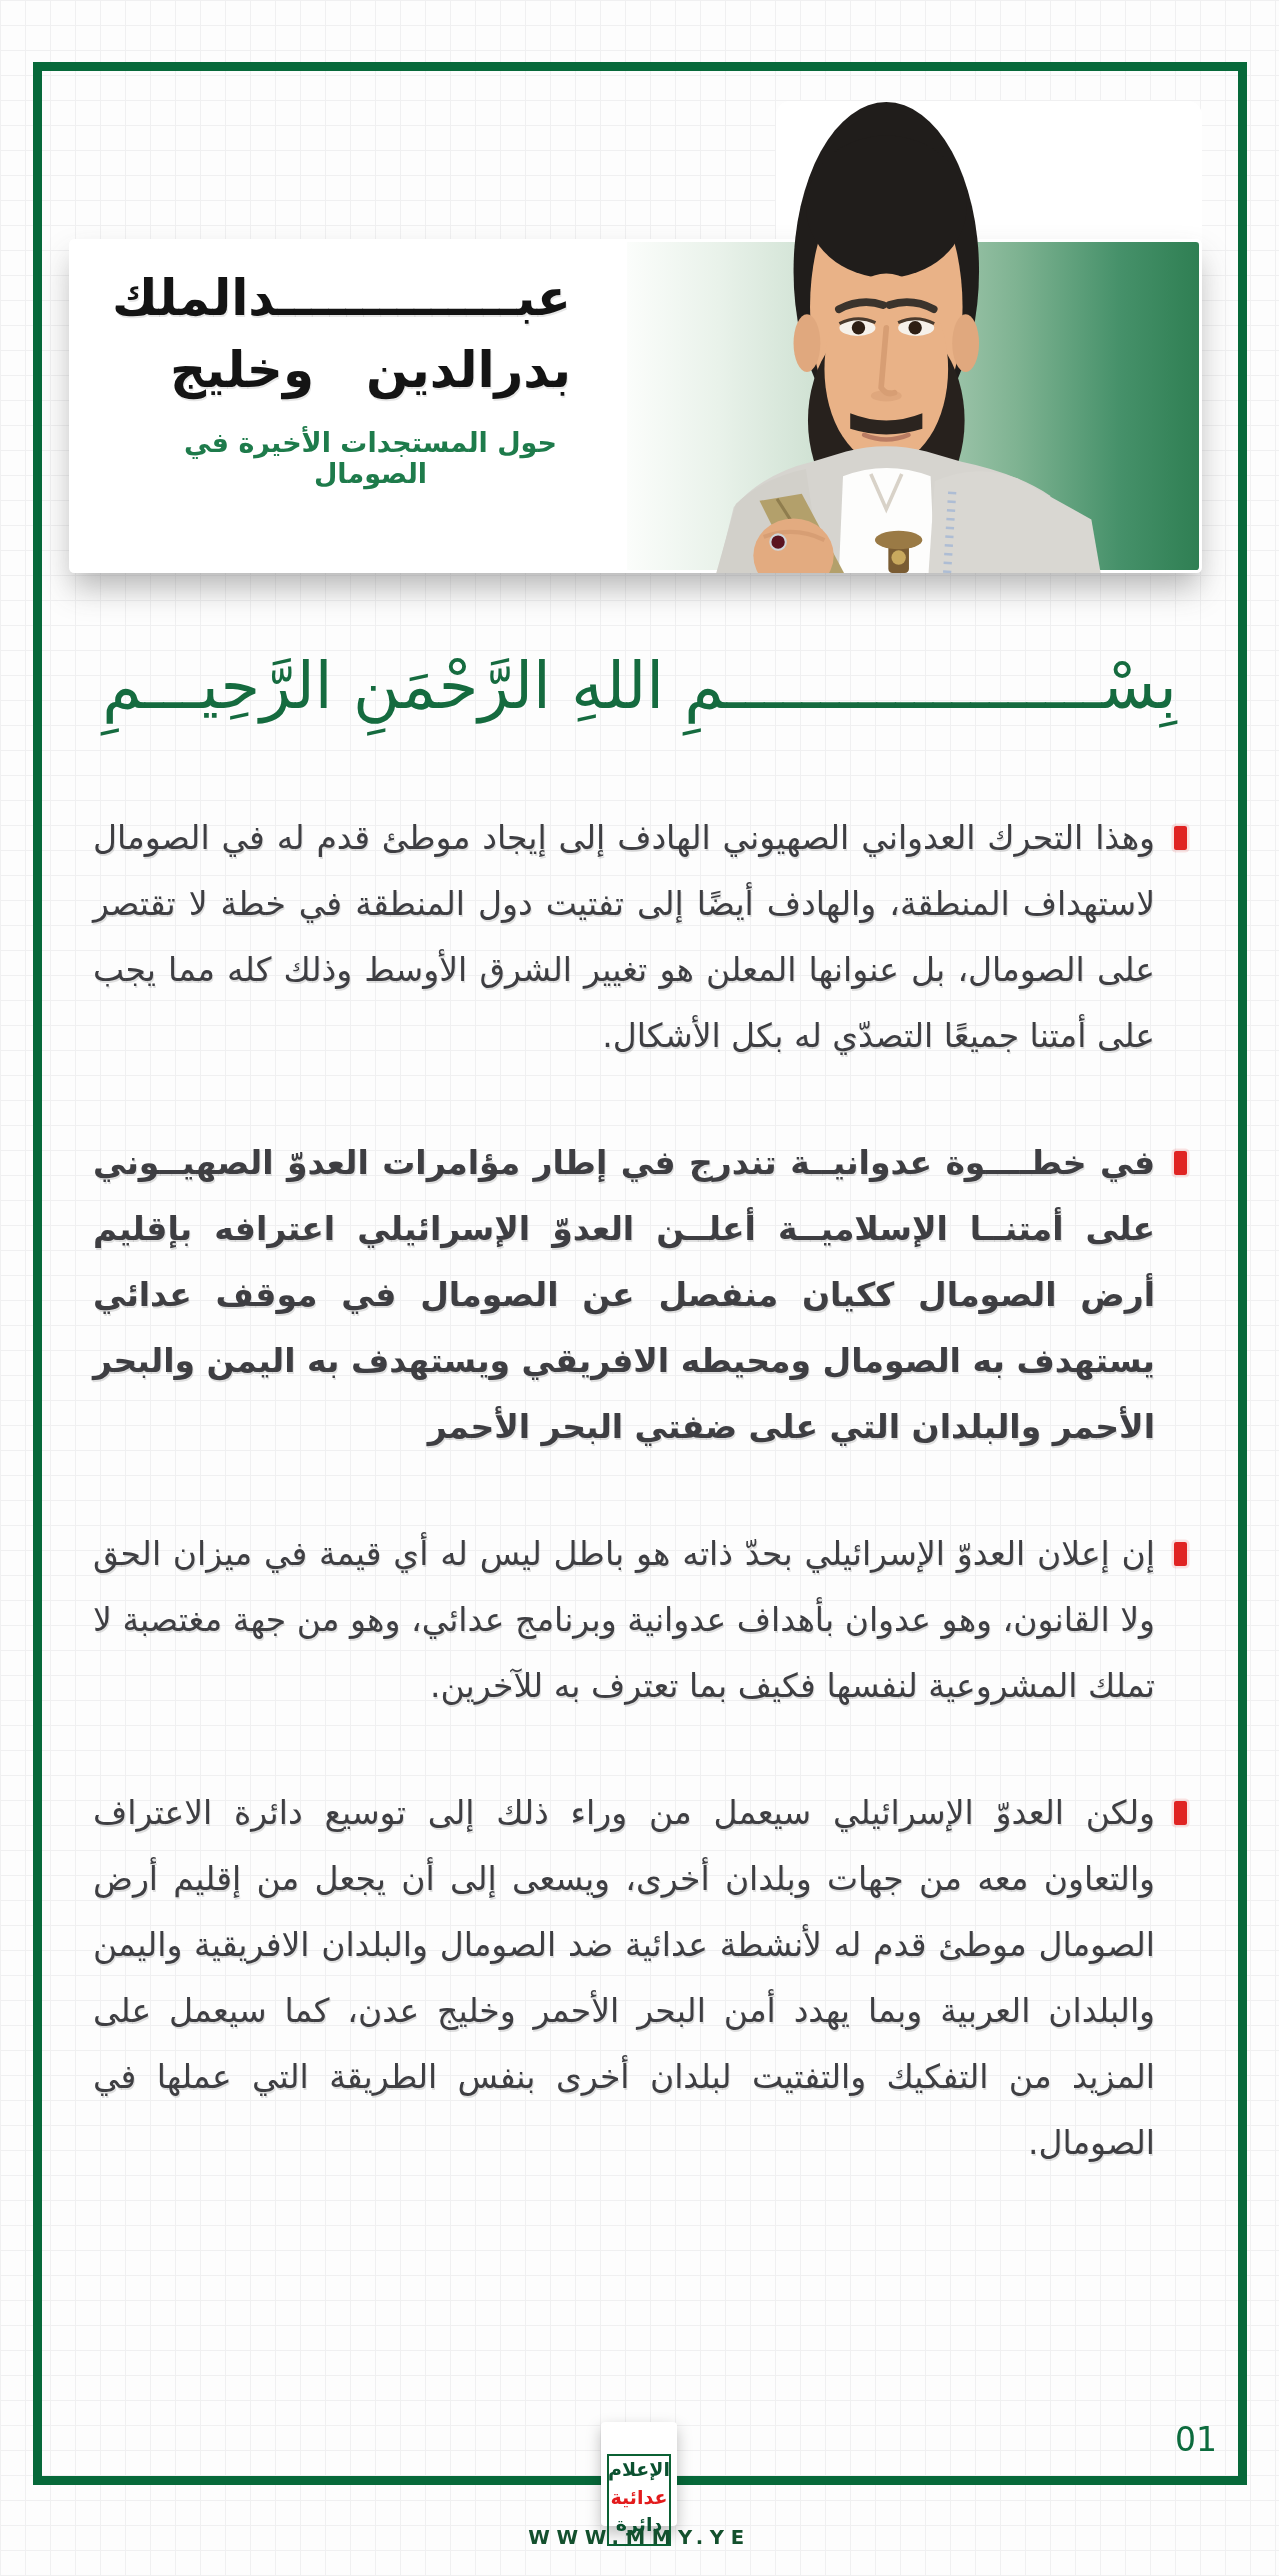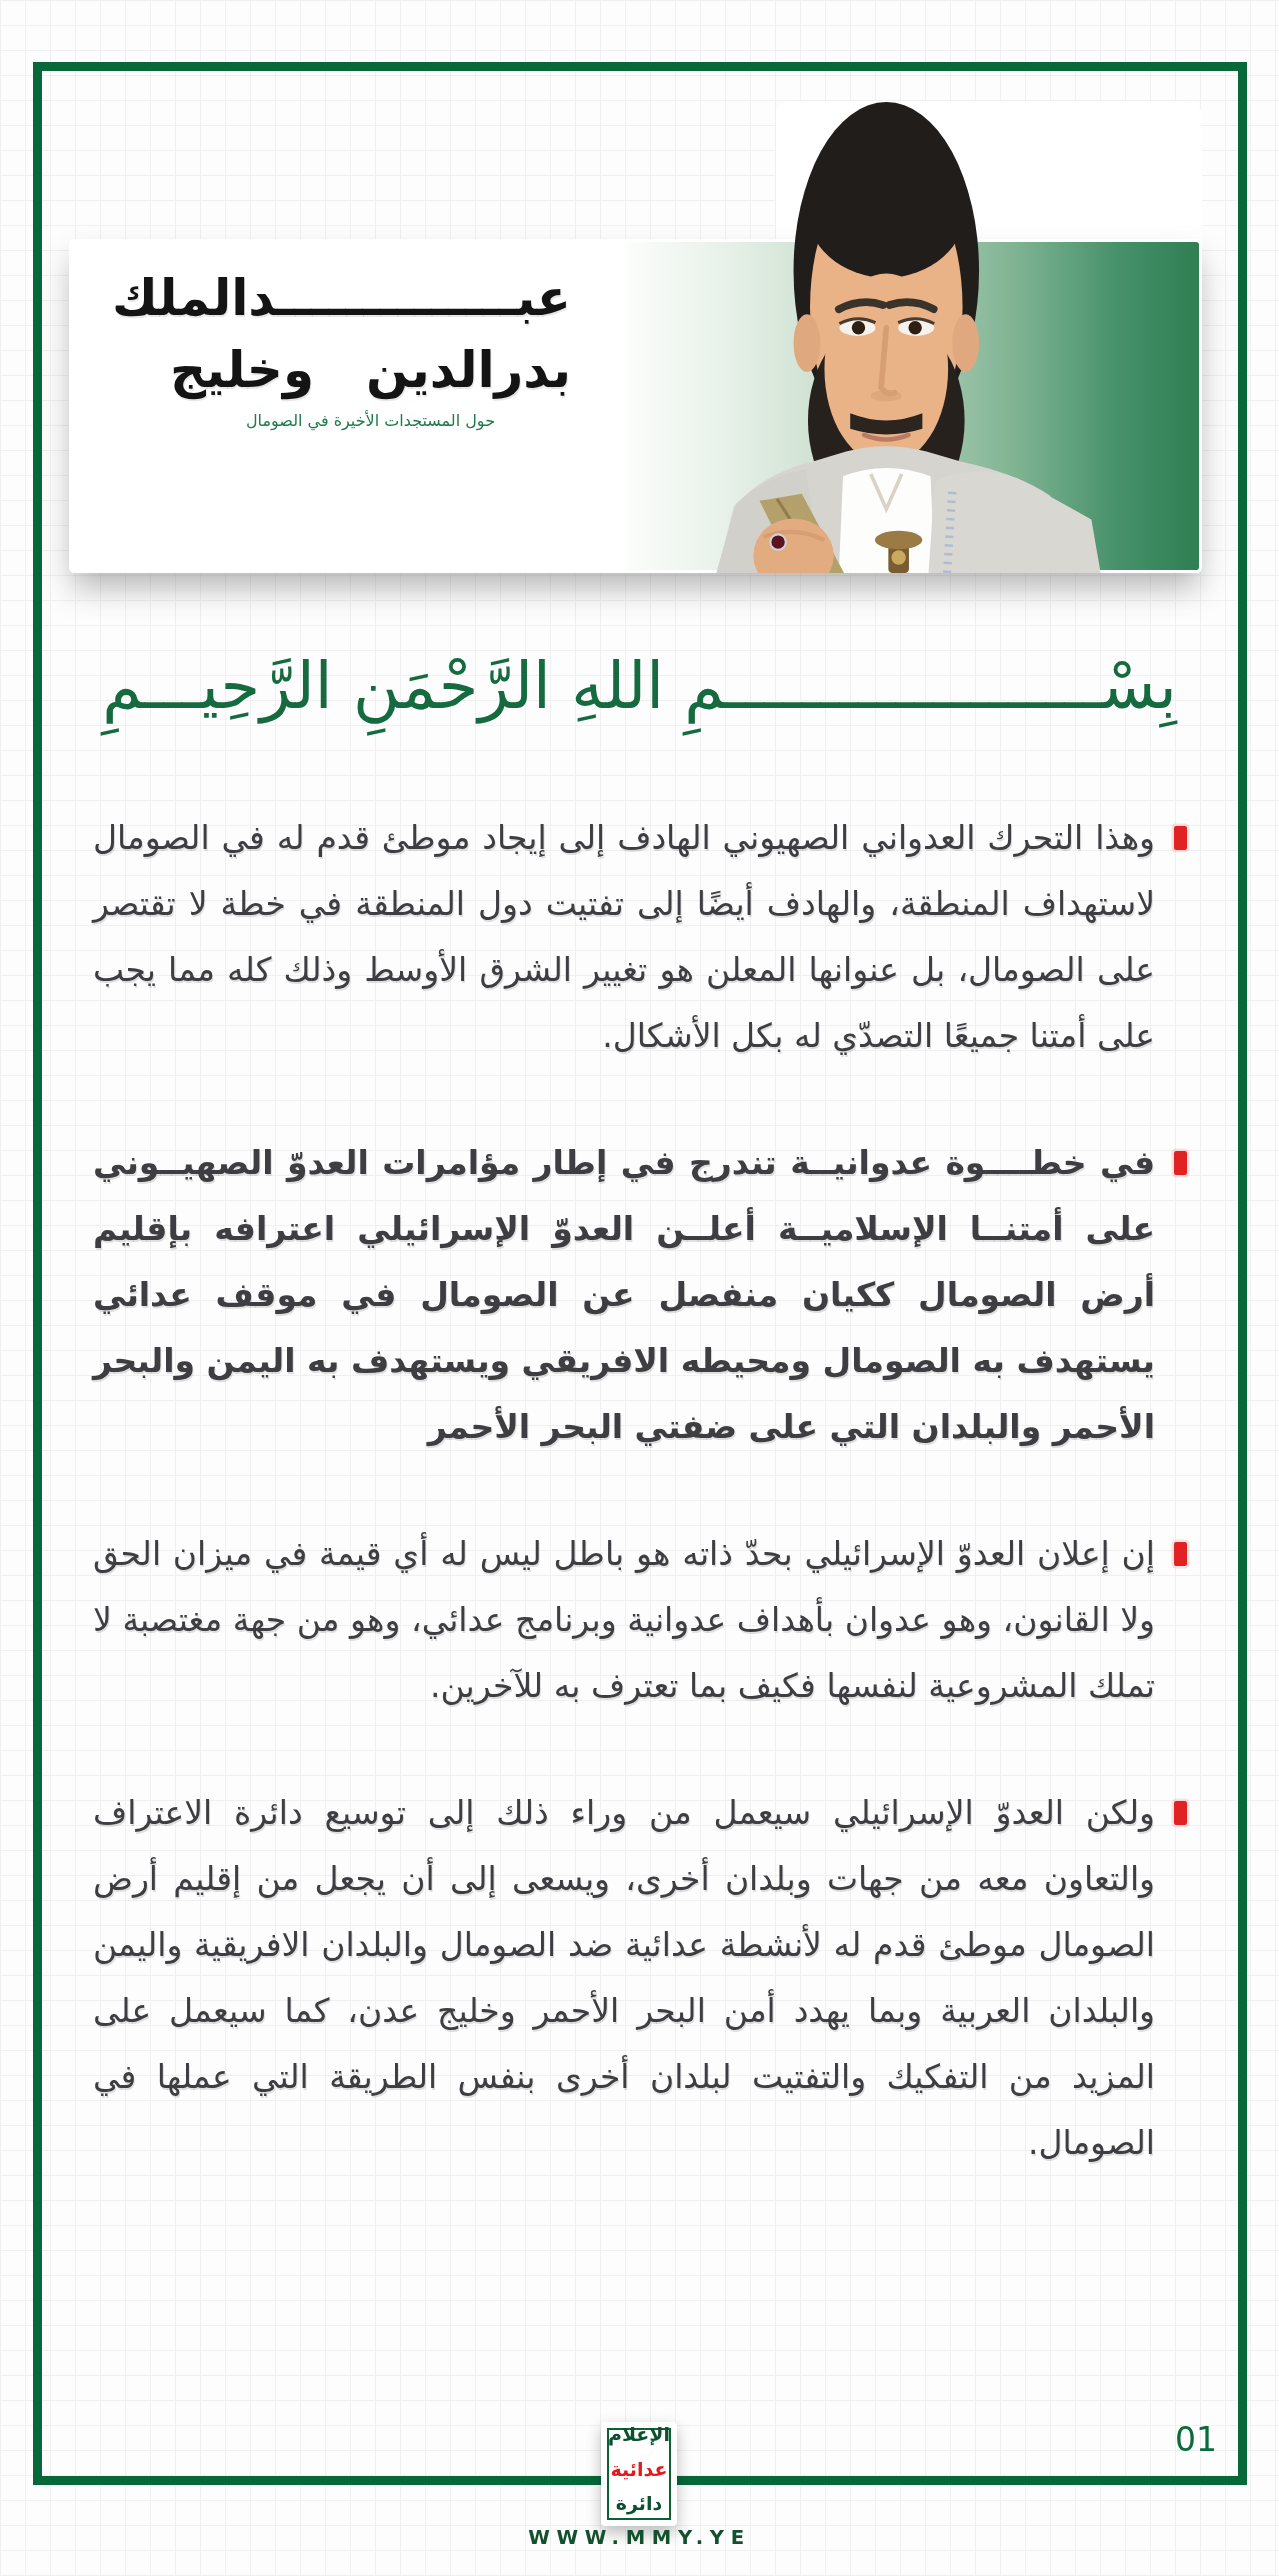--- a/index.html
+++ b/index.html
@@ -67,22 +67,22 @@
     text-align:right;
   }
   .title-line{
     font-size:50px;font-weight:bold;line-height:72px;
     text-align:justify;text-align-last:justify;
     white-space:nowrap;
     text-shadow:1px 1.5px 0 rgba(60,60,60,.12);
   }
   .title-line.stretch{text-align:center;text-align-last:center;overflow:visible;}
   .subtitle{
-    margin-top:5px;
-    font-size:16px;font-weight:normal;
+    margin-top:21px;
+    font-size:27px;font-weight:bold;
     color:var(--green-bright);
     text-align:center;
   }
   
   .bismillah{
     position:absolute;left:0;top:632px;width:100%;
     text-align:center;
     font-size:64px;line-height:1.7;
     color:#156b3f;
     z-index:2;
@@ -125,23 +125,24 @@
     width:76px;height:104px;
     background:#ffffff;border-radius:4.1px;
     box-shadow:0 6.2px 14.4px rgba(0,0,0,.25);
     z-index:5;
     padding:5.7px;
   }
   .logo-inner{
     width:100%;height:100%;
     border:2.1px solid #0b6134;
     display:flex;flex-direction:column;
-    align-items:center;justify-content:flex-end;
-    gap:13px;
+    align-items:center;justify-content:flex-start;
+    gap:6px;
     padding:3.1px 1px;
+    margin-top:26px;
   }
   .logo-line{font-size:19px;font-weight:bold;line-height:1.15;color:#0b5130;white-space:nowrap;}
   .logo-line.red{color:#e31b1c;}
   .website{
     position:absolute;left:0;top:2526px;width:100%;
     text-align:center;
     font-size:19.6px;font-weight:bold;
     letter-spacing:6.7px;
     color:#13502d;
     direction:ltr;

